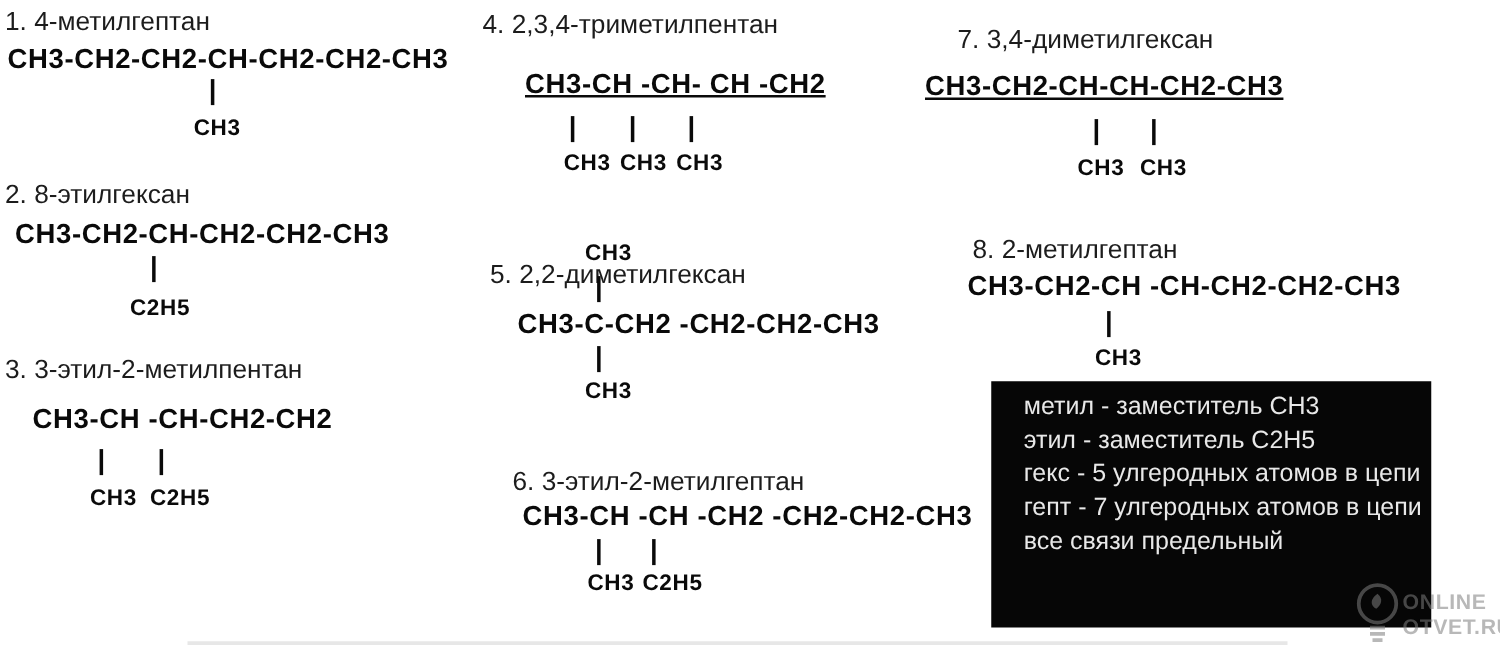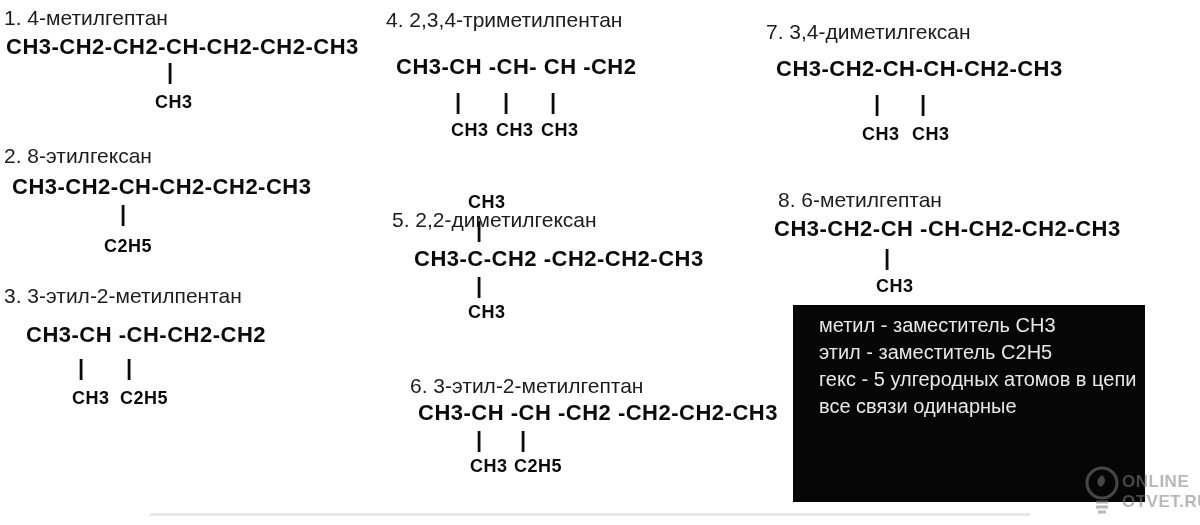--- a/index.html
+++ b/index.html
@@ -47,33 +47,33 @@
   #c1-t{left:4px;top:6px;}   #c1-f{left:6px;top:34px;}
   #c1-b1{left:167px;top:60px;} #c1-s1{left:155px;top:92px;}
   
   #c2-t{left:4px;top:144px;} #c2-f{left:12px;top:174px;}
   #c2-b1{left:120px;top:202px;} #c2-s1{left:104px;top:236px;}
   
   #c3-t{left:4px;top:284px;} #c3-f{left:26px;top:322px;}
   #c3-b1{left:78px;top:356px;} #c3-b2{left:126px;top:356px;}
   #c3-s1{left:72px;top:388px;} #c3-s2{left:120px;top:388px;}
   
-  #c4-t{left:386px;top:8px;} #c4-f{left:396px;top:54px;}
+  #c4-t{left:386px;top:8px;} #c4-f{left:420px;top:54px;text-decoration:underline;}
   #c4-b1{left:455px;top:90px;} #c4-b2{left:503px;top:90px;} #c4-b3{left:550px;top:90px;}
   #c4-s1{left:451px;top:120px;} #c4-s2{left:496px;top:120px;} #c4-s3{left:541px;top:120px;}
   
   #c5-t{left:392px;top:164px;margin-top:44px;} #c5-st{left:468px;top:192px;}
   #c5-bt{left:476px;top:218px;} #c5-f{left:414px;top:246px;}
   #c5-bb{left:476px;top:274px;} #c5-sb{left:468px;top:302px;}
   
   #c6-t{left:410px;top:374px;} #c6-f{left:418px;top:400px;text-align:right;}
   #c6-b1{left:476px;top:428px;} #c6-b2{left:520px;top:428px;}
   #c6-s1{left:470px;top:456px;} #c6-s2{left:514px;top:456px;}
   
-  #c7-t{left:766px;top:20px;} #c7-f{left:776px;top:56px;}
+  #c7-t{left:766px;top:20px;} #c7-f{left:740px;top:56px;text-decoration:underline;}
   #c7-b1{left:874px;top:92px;} #c7-b2{left:920px;top:92px;}
   #c7-s1{left:862px;top:124px;} #c7-s2{left:912px;top:124px;}
   
   #c8-t{left:778px;top:188px;} #c8-f{left:774px;top:216px;}
   #c8-b1{left:884px;top:246px;} #c8-s1{left:876px;top:276px;}
 
   
   .legend{
     position:absolute;
     left:793px;top:305px;
@@ -183,32 +183,33 @@
     <div class="title" id="c7-t">7. 3,4-диметилгексан</div>
     <div class="formula" id="c7-f">CH3-CH2-CH-CH-CH2-CH3</div>
     <span class="bond" id="c7-b1">|</span>
     <span class="bond" id="c7-b2">|</span>
     <span class="sub" id="c7-s1">CH3</span>
     <span class="sub" id="c7-s2">CH3</span>
   </section>
 
   
   <section>
-    <div class="title" id="c8-t">8. 6-метилгептан</div>
+    <div class="title" id="c8-t">8. 2-метилгептан</div>
     <div class="formula" id="c8-f">CH3-CH2-CH -CH-CH2-CH2-CH3</div>
     <span class="bond" id="c8-b1">|</span>
     <span class="sub" id="c8-s1">CH3</span>
   </section>
 
   
   <div class="legend">
     <div class="legend-line">метил - заместитель СН3</div>
     <div class="legend-line">этил - заместитель С2Н5</div>
     <div class="legend-line">гекс - 5 улгеродных атомов в цепи</div>
-    <div class="legend-line">все связи одинарные</div>
+    <div class="legend-line">гепт - 7 улгеродных атомов в цепи</div>
+    <div class="legend-line">все связи предельный</div>
   </div>
 
   
   <div class="bottom-line"></div>
 
   
   <div class="watermark">
     <span class="wm-icon">
       <svg width="36" height="58" viewBox="0 0 36 58" fill="none" stroke="currentColor" stroke-width="3">
         <circle cx="18" cy="19" r="15"></circle>

